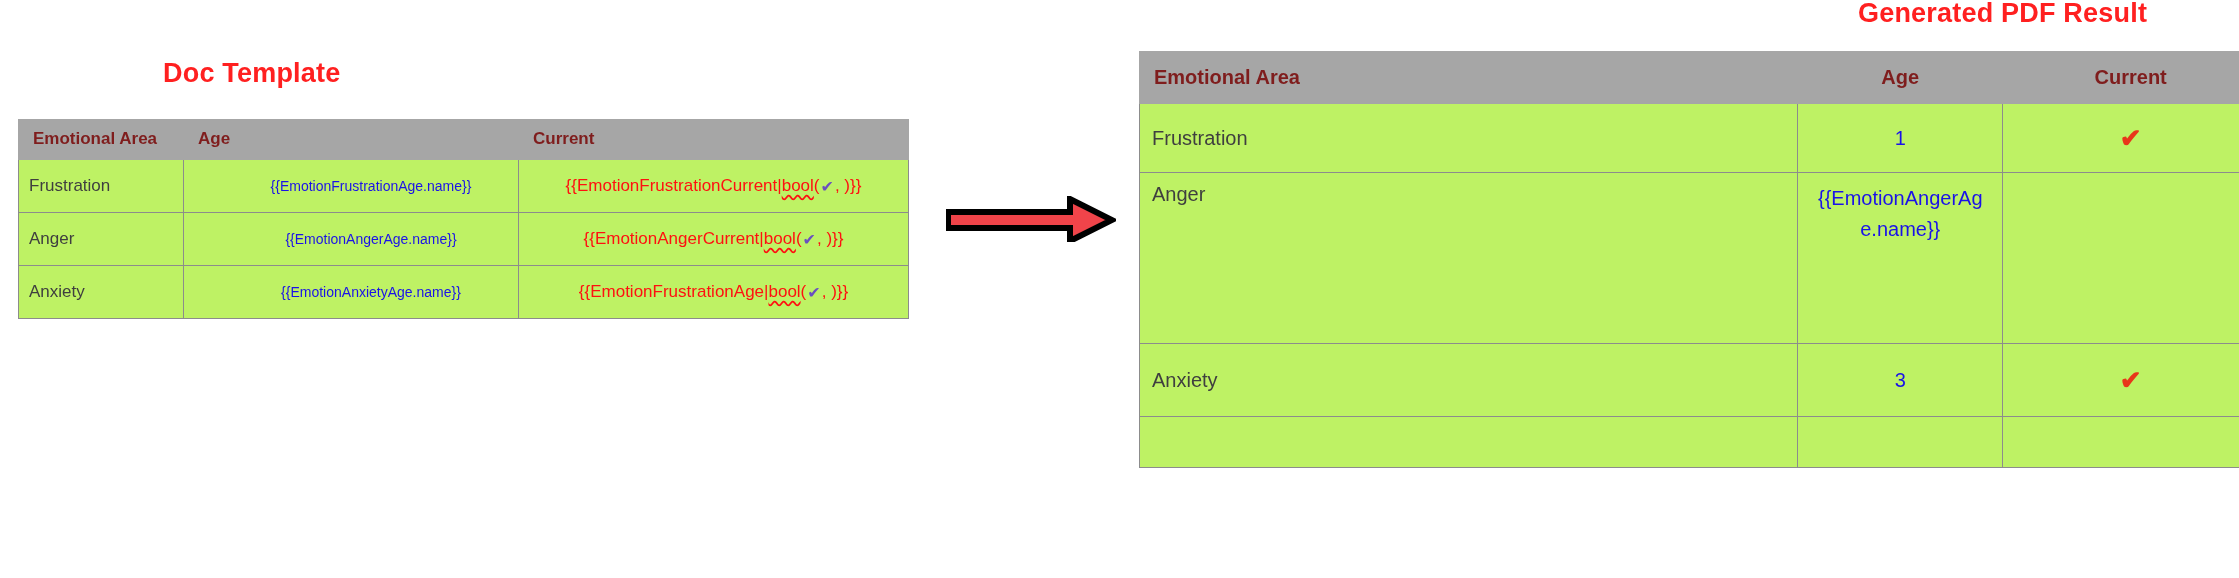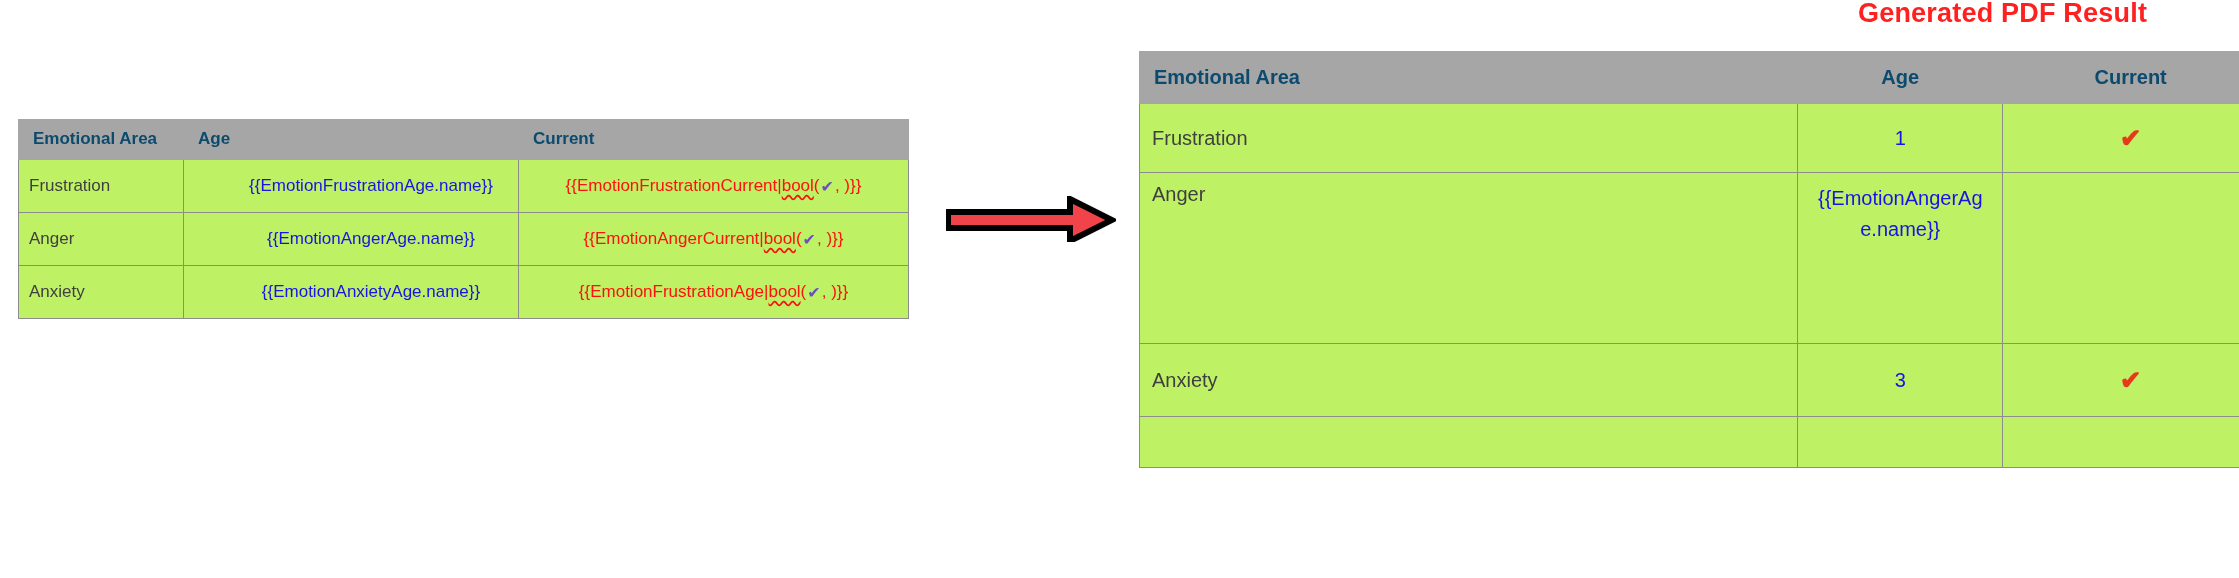--- a/index.html
+++ b/index.html
@@ -26,21 +26,21 @@
 
   
   .tbl{
     position:absolute;
     border-collapse:collapse;
     table-layout:fixed;
     background:#f2f2f0;
   }
   .tbl th{
     background:#a6a6a6;
-    color:#0c4a6e;
+    color:#7f1d1d;
     font-weight:700;
     text-align:left;
     border:1px solid #a6a6a6;
   }
   .tbl td{
     background:#bef264;
     border:1px solid #8c8c8c;
     color:#3f3f3f;
     vertical-align:middle;
   }
@@ -56,21 +56,21 @@
     font-size:17px;
     height:36px;
     padding:8px 10px;
   }
   #doc-template-table .c-area{width:150px;}
   #doc-template-table .c-age{width:320px;text-align:center;}
   #doc-template-table .c-cur{width:375px;text-align:center;}
   #doc-template-table th.c-age{text-align:left;padding-left:14px;}
   #doc-template-table th.c-cur{text-align:left;padding-left:14px;}
   .area-cell{color:#3f3f3f;text-align:left;padding-left:12px;}
-  .tpl-blue{color:#1a12e8;font-size:17px;white-space:nowrap;margin-left:40px;}
+  .tpl-blue{color:#1a12e8;font-size:14px;white-space:nowrap;margin-left:40px;}
   .tpl-red{color:#ff1010;font-size:17px;white-space:nowrap;margin-top:16px;}
 
   
   .squiggle{
     position:relative;
     text-decoration: underline wavy #ff1010;
     text-decoration-skip-ink:none;
     text-underline-offset:3px;
   }
   .check-purple{
@@ -120,20 +120,21 @@
   .row-frustration td{height:48px;}
   .row-anger td{height:150px;vertical-align:top;}
   .row-anxiety td{height:52px;}
   .row-partial td{height:30px;}
 </style>
 </head>
 <body>
 
 <div class="stage">
 
+  <div class="heading" id="doc-template-heading">Doc Template</div>
 
   <table class="tbl" id="doc-template-table">
     <thead>
       <tr>
         <th class="c-area">Emotional Area</th>
         <th class="c-age">Age</th>
         <th class="c-cur">Current</th>
       </tr>
     </thead>
     <tbody>

